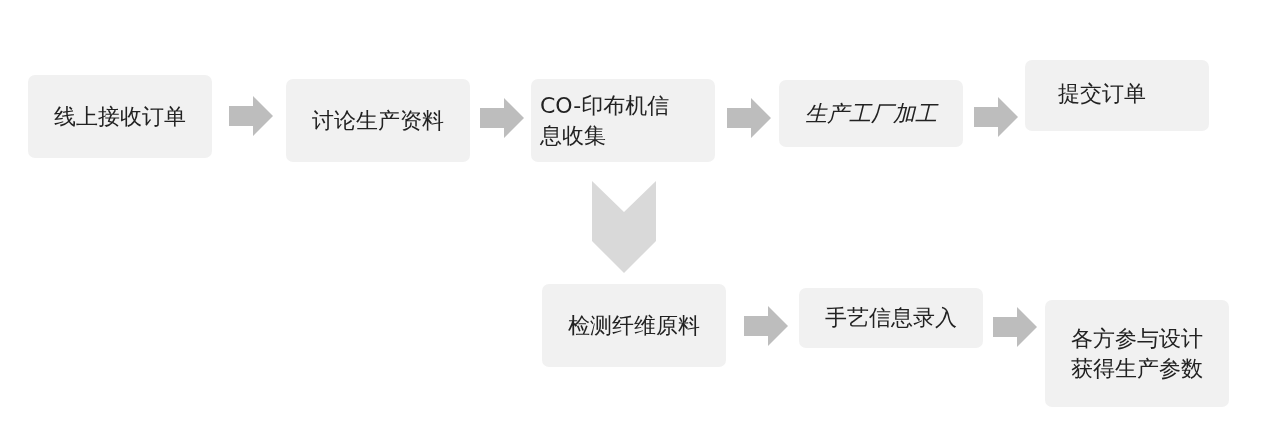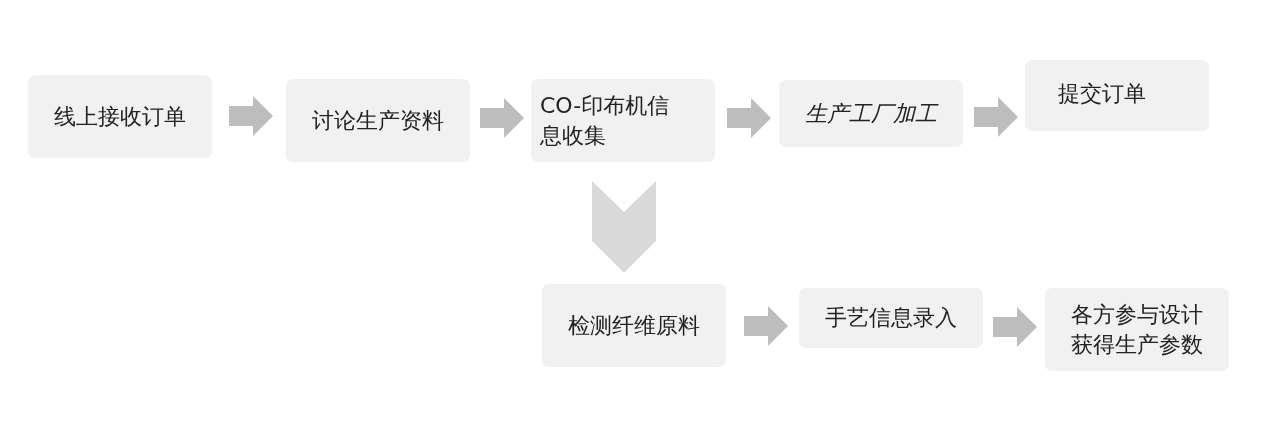--- a/index.html
+++ b/index.html
@@ -61,21 +61,21 @@
       <polygon points="0,0 32,31 64,0 64,60 32,92 0,60" fill="#d9d9d9"></polygon>
     </svg>
 </div>
 
 <div class="box center" style="left:542px;top:284px;width:184px;height:83px;text-align:center;">
   <span>检测纤维原料</span>
 </div>
 <div class="box center" style="left:799px;top:288px;width:184px;height:60px;">
   <span>手艺信息录入</span>
 </div>
-<div class="box center" style="left:1045px;top:288px;width:184px;height:83px;">
+<div class="box center" style="left:1045px;top:300px;width:184px;height:107px;">
   <span>各方参与设计
 获得生产参数</span>
 </div>
 
 <div class="arrow" style="left:744px;top:306px;">
   <svg width="44" height="40" viewBox="0 0 44 40">
       <polygon points="0,10 24,10 24,0 44,20 24,40 24,30 0,30" fill="#bdbdbd"></polygon>
     </svg>
 </div>
 <div class="arrow" style="left:993px;top:307px;">

